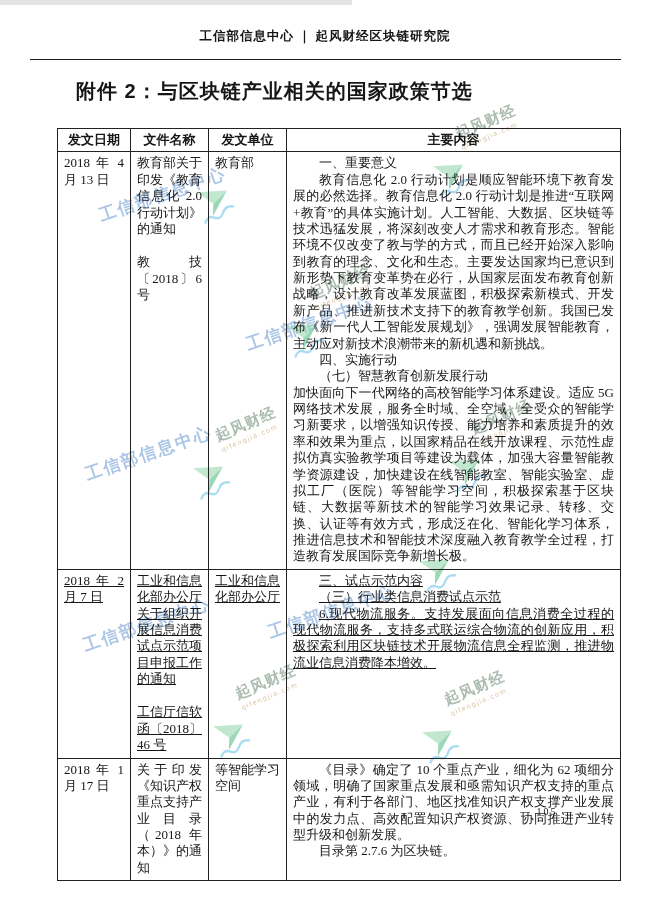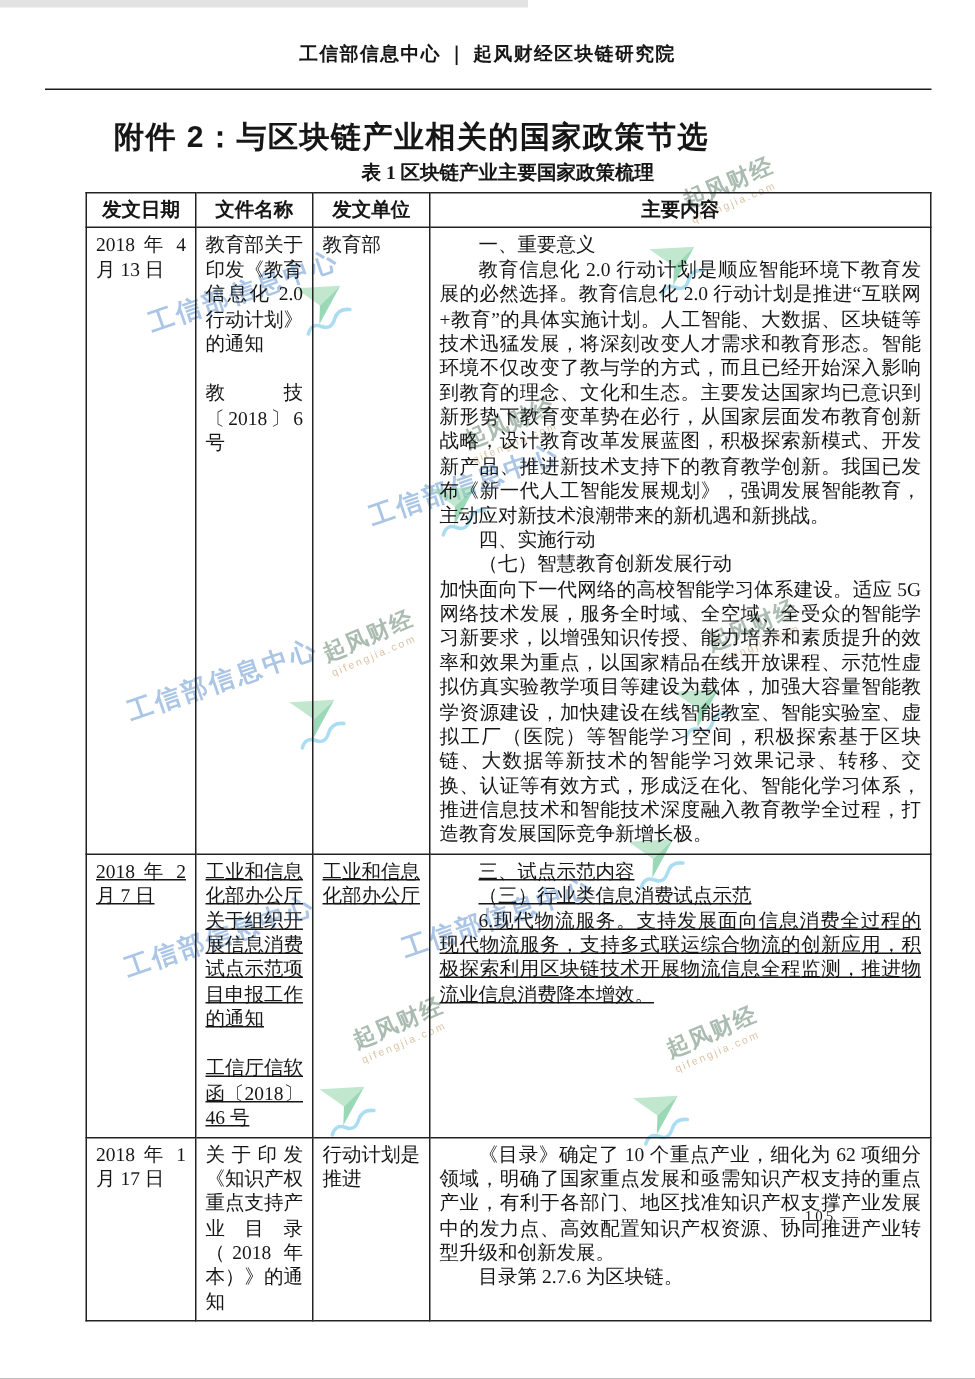--- a/index.html
+++ b/index.html
@@ -150,21 +150,20 @@
         <span class="wm-brand">起风财经</span>
         <span class="wm-domain">qifengjia.com</span>
       </div>
     </div>
   </div>
 
   <div class="doc-header">工信部信息中心 ｜ 起风财经区块链研究院</div>
   <div class="header-rule"></div>
 
   <h1 class="title">附件 2：与区块链产业相关的国家政策节选</h1>
-  <div class="caption">表 1 区块链产业主要国家政策梳理</div>
 
   <table class="policy">
     <colgroup>
         <col class="c1">
         <col class="c2">
         <col class="c3">
         <col class="c4">
       </colgroup>
     <thead>
       <tr>
@@ -212,21 +211,21 @@
         </td>
       </tr>
       <tr class="r3">
         <td class="c-date">
             <p>2018 年 1 月 17 日</p>
           </td>
         <td class="c-name">
           <p>关于印发《知识产权重点支持产业目录（2018 年本）》的通知</p>
         </td>
         <td class="c-unit">
-            <p>行动计划是推进</p>
+            <p>等智能学习空间</p>
           </td>
         <td class="c-content">
           <p class="ind">《目录》确定了 10 个重点产业，细化为 62 项细分领域，明确了国家重点发展和亟需知识产权支持的重点产业，有利于各部门、地区找准知识产权支撑产业发展中的发力点、高效配置知识产权资源、协同推进产业转型升级和创新发展。</p>
           <p class="ind">目录第 2.7.6 为区块链。</p>
         </td>
       </tr>
     </tbody>
   </table>
 
   <div class="page-number">— 105 —</div>

